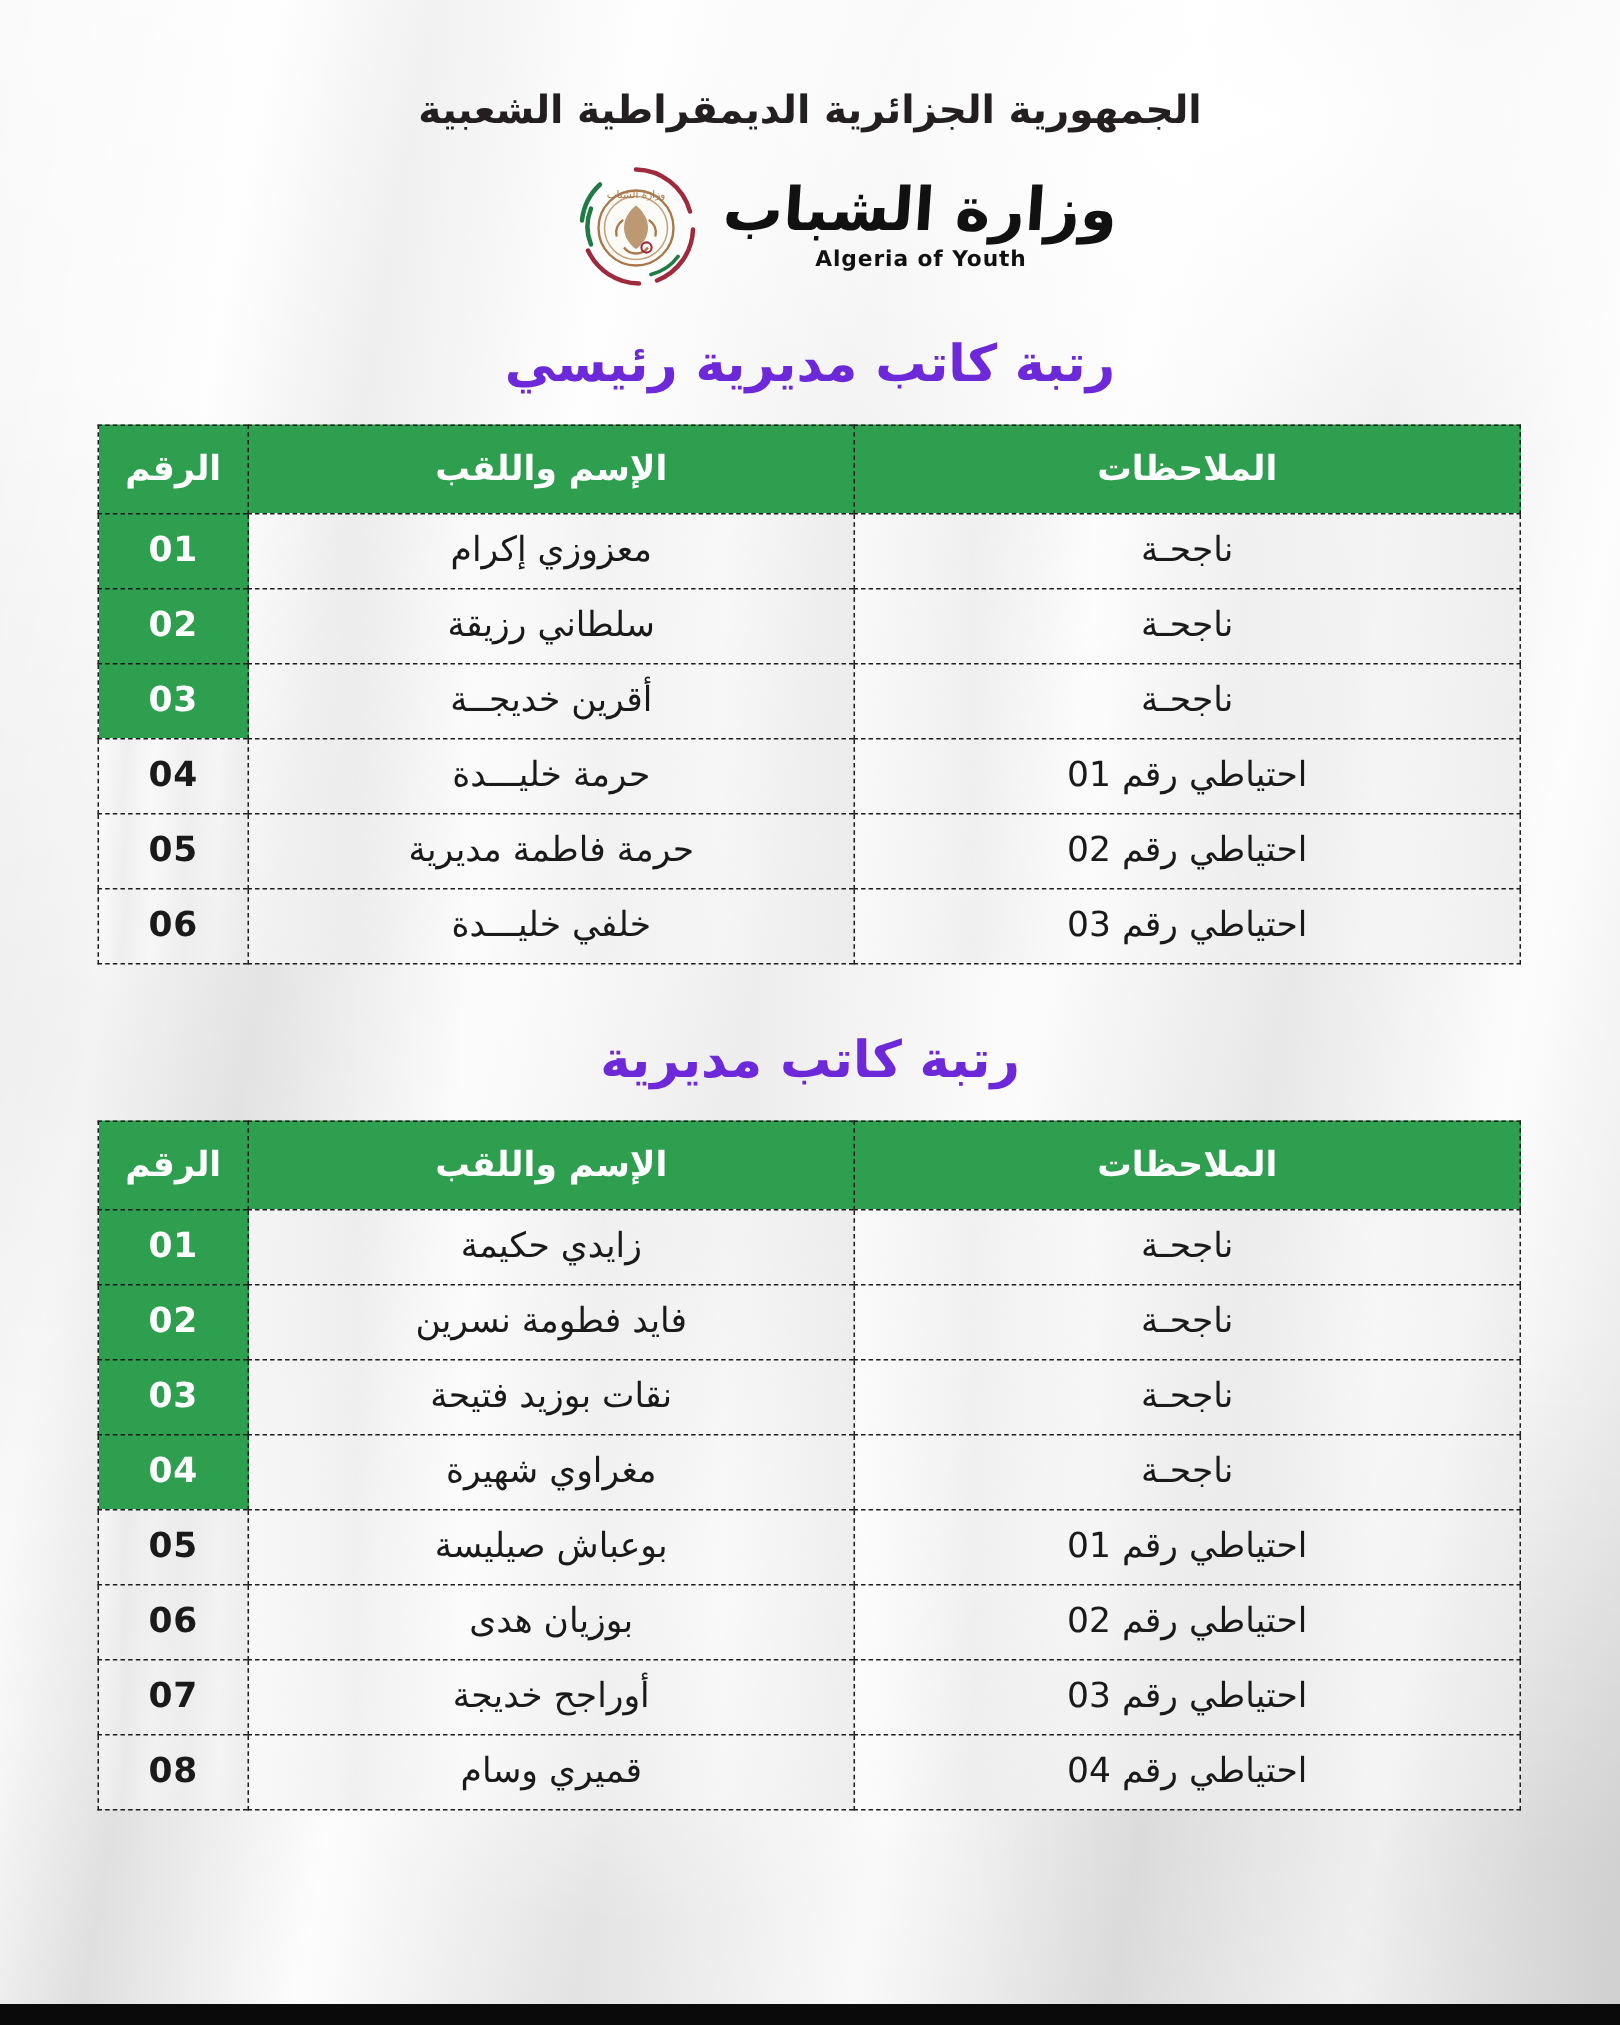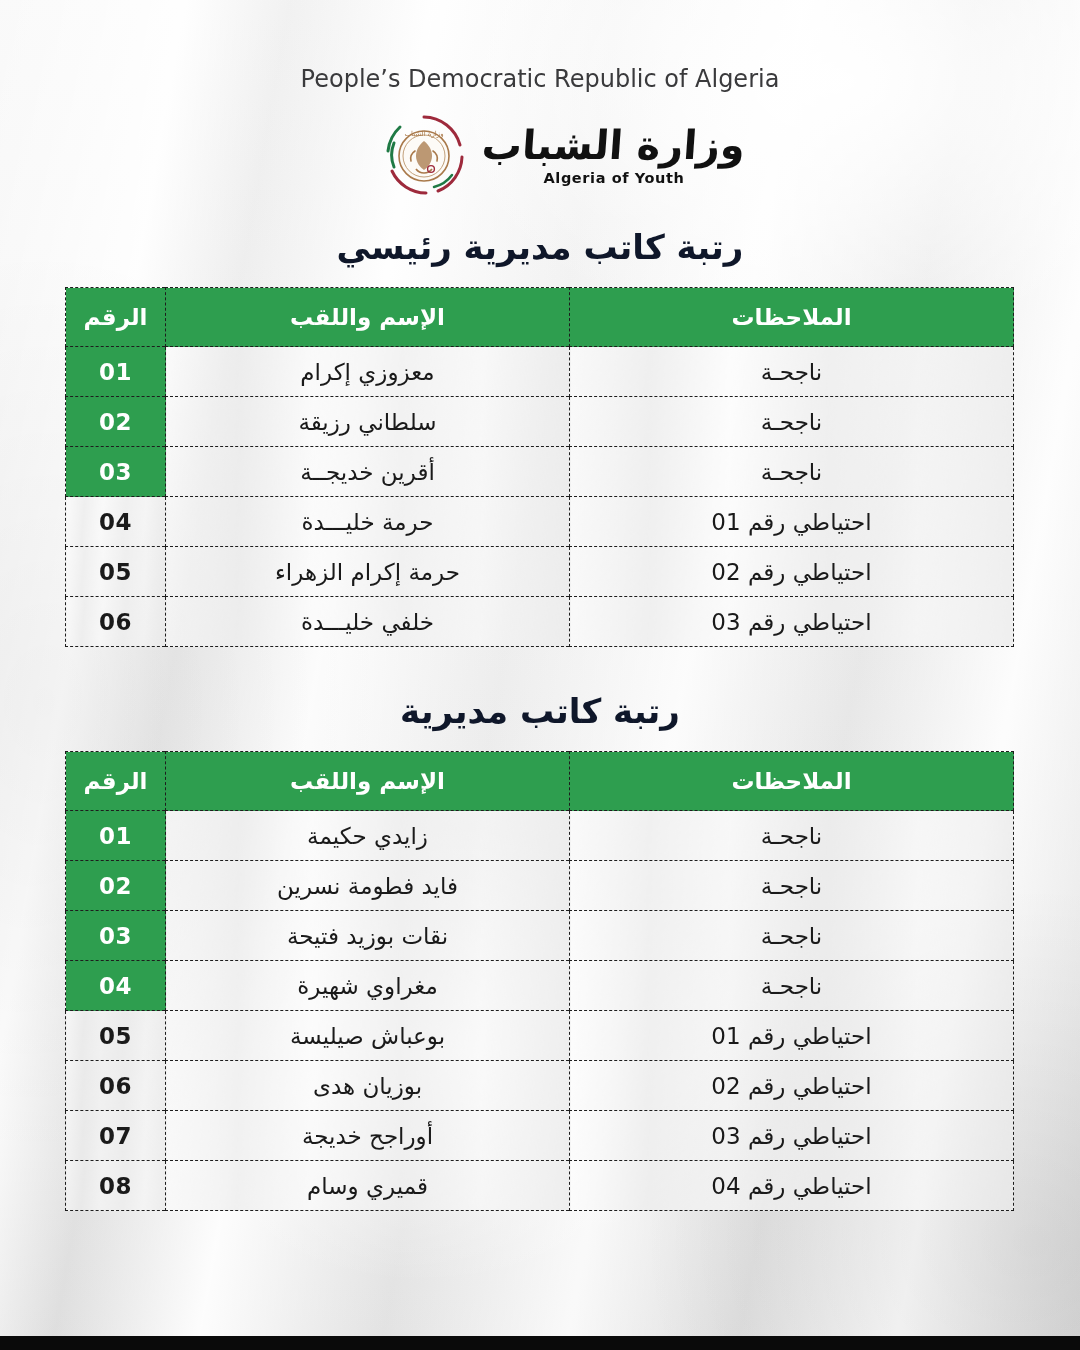--- a/index.html
+++ b/index.html
@@ -101,21 +101,21 @@
     position:relative;
     width:84px; height:84px;
     flex:0 0 84px;
   }
 
   
   .section-title{
     text-align:center;
     font-size:34px;
     font-weight:bold;
-    color:#0f172a;
+    color:#6d28d9;
     margin-top:30px;
     margin-bottom:20px;
     letter-spacing:0;
   }
   .section-title.second{ margin-top:44px; }
 
   
   .tbl-wrap{ padding:0 66px; }
 
   table.result{
@@ -182,21 +182,21 @@
   }
 </style>
 </head>
 <body>
 
 <div class="backdrop"></div>
 
 <div class="page">
 
   <div class="header">
-    <div class="state-title-en">People’s Democratic Republic of Algeria</div>
+    <div class="state-title-ar">الجمهورية الجزائرية الديمقراطية الشعبية</div>
 
     <div class="logo-row">
 
       <div class="emblem">
         <svg viewBox="0 0 84 84" width="84" height="84" aria-hidden="true">
 
           <path d="M42 4 A38 38 0 0 1 78 32" fill="none" stroke="#9e2a3c" stroke-width="3" stroke-linecap="round"></path>
           <path d="M80 44 A38 38 0 0 1 56 78" fill="none" stroke="#9e2a3c" stroke-width="3" stroke-linecap="round"></path>
           <path d="M44 80 A38 38 0 0 1 10 58" fill="none" stroke="#9e2a3c" stroke-width="3" stroke-linecap="round"></path>
           <path d="M6 38 A38 38 0 0 1 18 14" fill="none" stroke="#1f7a45" stroke-width="3" stroke-linecap="round"></path>
@@ -256,21 +256,21 @@
           <td class="name">أقرين خديجــة</td>
           <td class="num">03</td>
         </tr>
         <tr>
           <td class="note">احتياطي رقم 01</td>
           <td class="name">حرمة خليـــدة</td>
           <td class="num">04</td>
         </tr>
         <tr>
           <td class="note">احتياطي رقم 02</td>
-          <td class="name">حرمة إكرام الزهراء</td>
+          <td class="name">حرمة فاطمة مديرية</td>
           <td class="num">05</td>
         </tr>
         <tr>
           <td class="note">احتياطي رقم 03</td>
           <td class="name">خلفي خليـــدة</td>
           <td class="num">06</td>
         </tr>
       </tbody>
     </table>
   </div>

